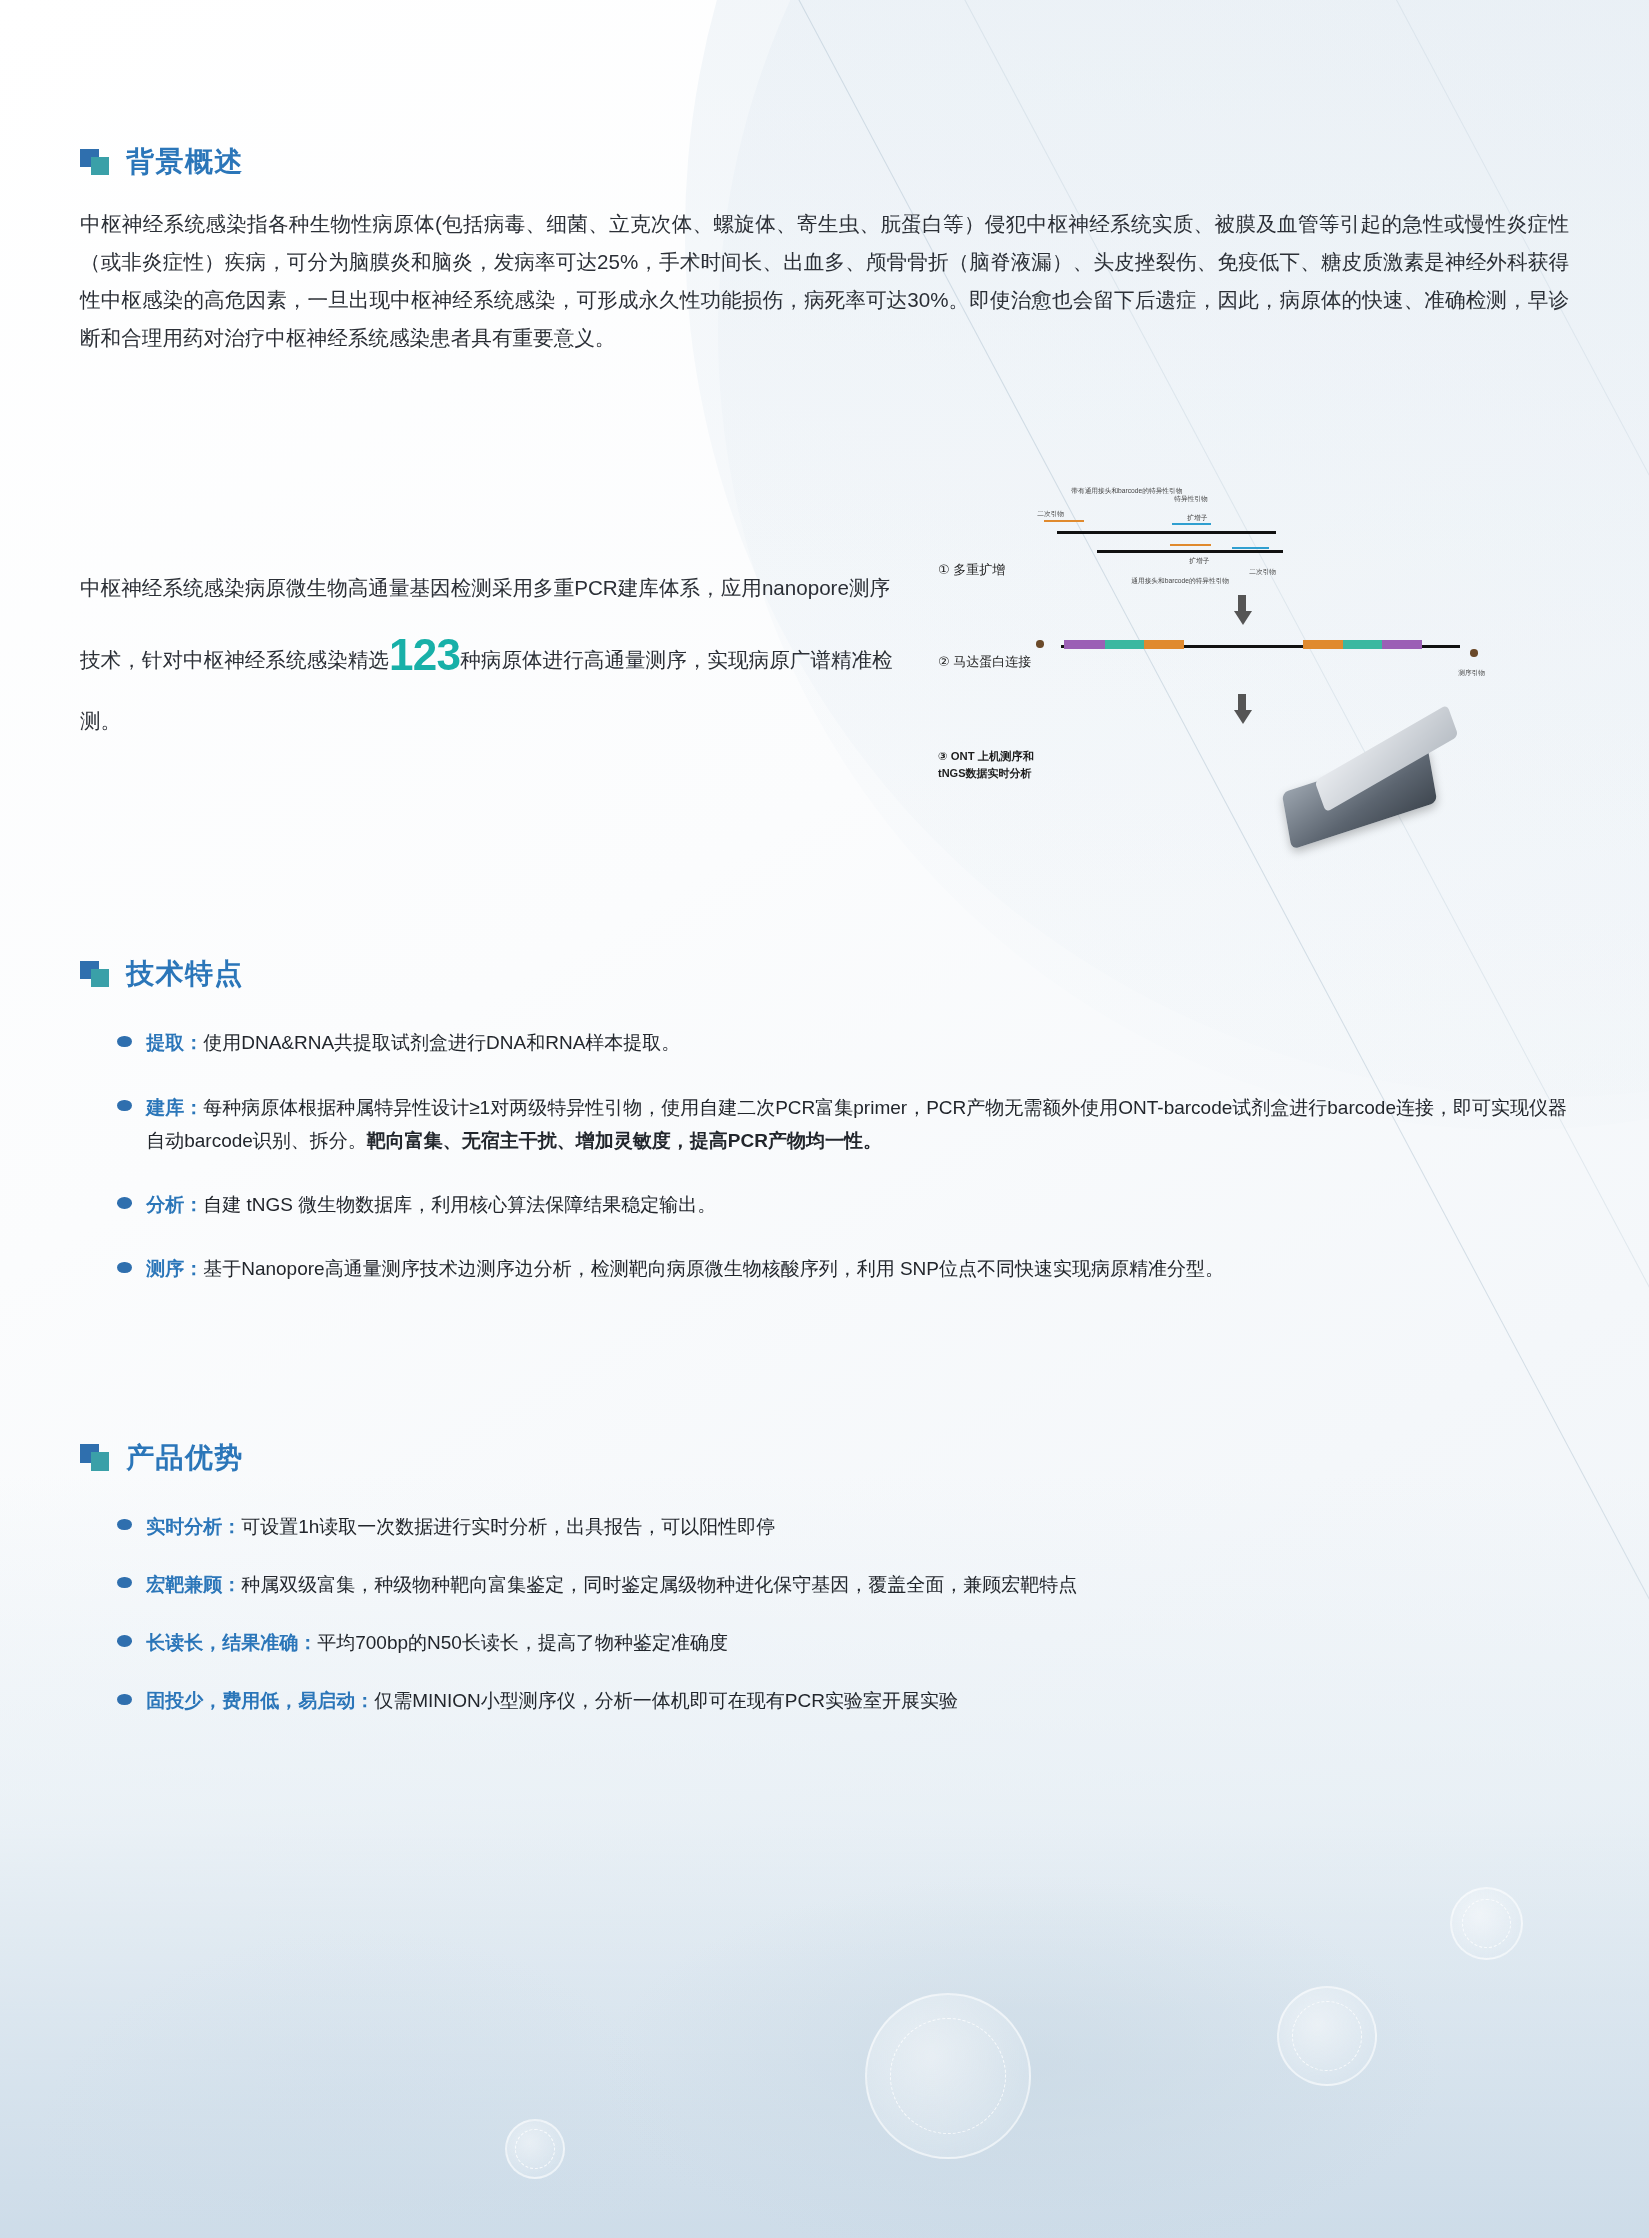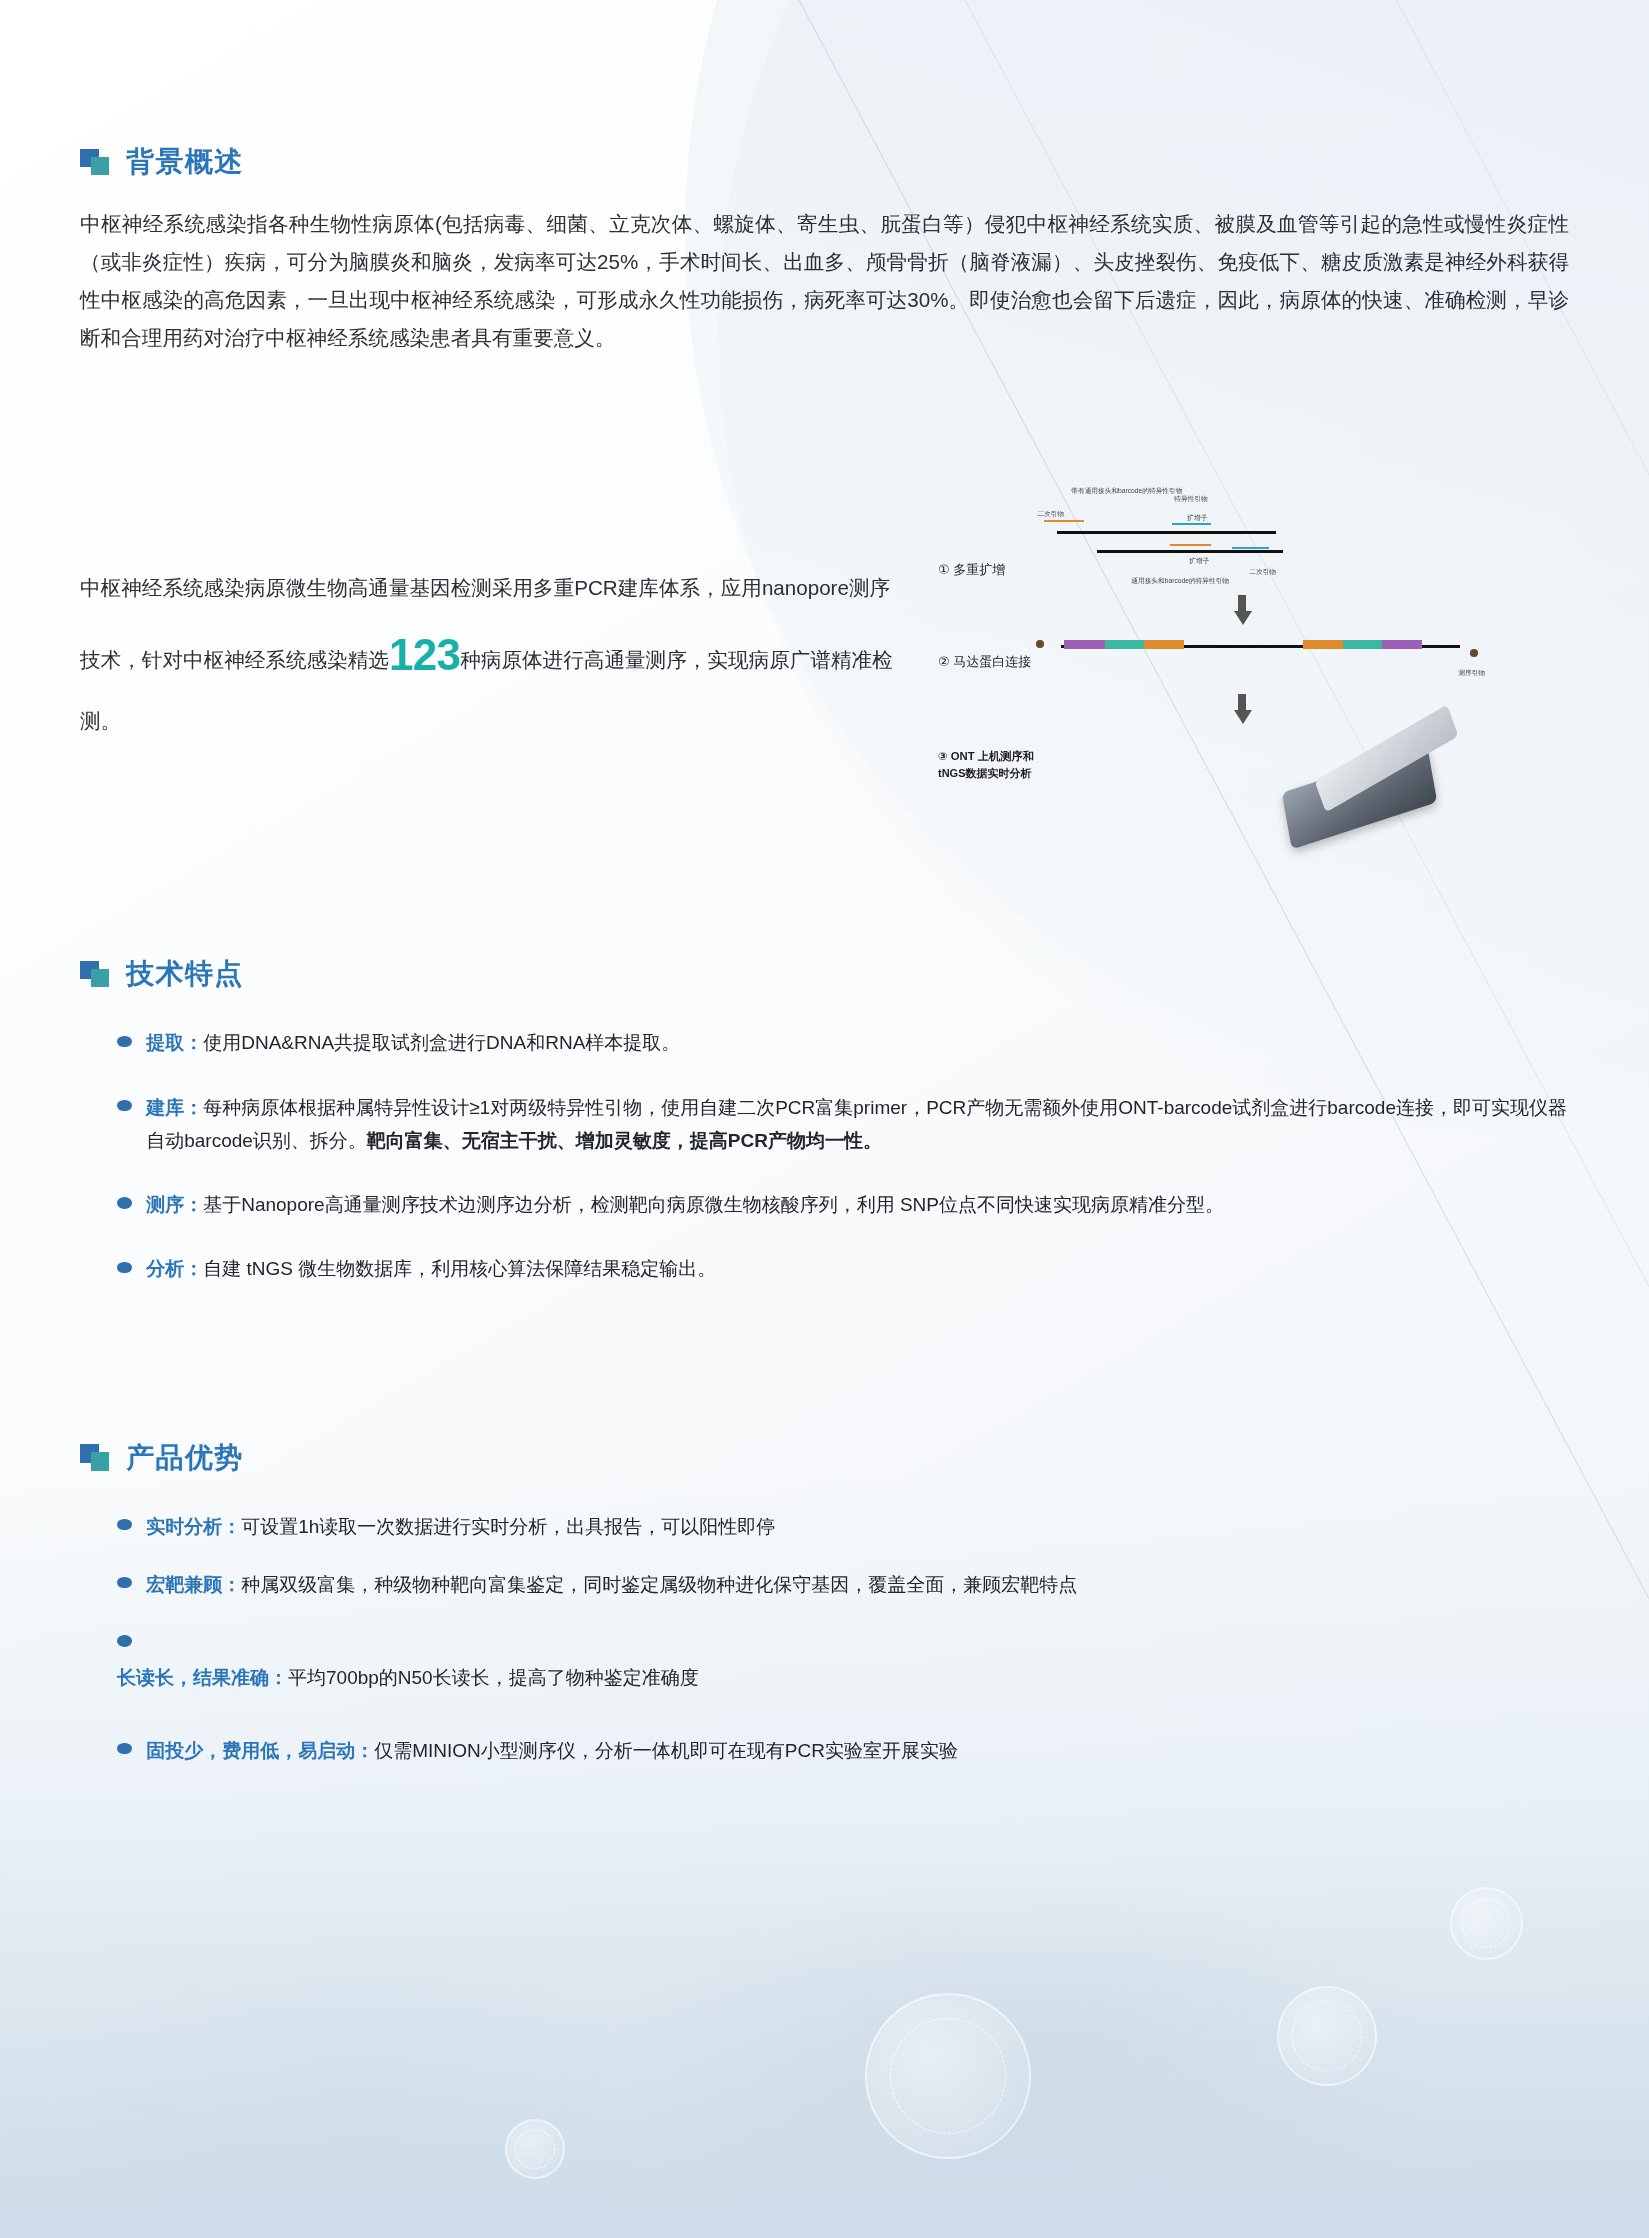--- a/index.html
+++ b/index.html
@@ -324,25 +324,25 @@
         <div class="bullet-row">
           <span class="bdot"></span>
           <div class="btext"><span class="blabel">提取：</span><span>使用DNA&amp;RNA共提取试剂盒进行DNA和RNA样本提取。</span></div>
         </div>
         <div class="bullet-row">
           <span class="bdot"></span>
           <div class="btext"><span class="blabel">建库：</span><span>每种病原体根据种属特异性设计≥1对两级特异性引物，使用自建二次PCR富集primer，PCR产物无需额外使用ONT-barcode试剂盒进行barcode连接，即可实现仪器自动barcode识别、拆分。</span><span class="bstrong">靶向富集、无宿主干扰、增加灵敏度，提高PCR产物均一性。</span></div>
         </div>
         <div class="bullet-row">
           <span class="bdot"></span>
+          <div class="btext"><span class="blabel">分析：</span><span>自建 tNGS 微生物数据库，利用核心算法保障结果稳定输出。</span></div>
+        </div>
+        <div class="bullet-row">
+          <span class="bdot"></span>
           <div class="btext"><span class="blabel">测序：</span><span>基于Nanopore高通量测序技术边测序边分析，检测靶向病原微生物核酸序列，利用 SNP位点不同快速实现病原精准分型。</span></div>
-        </div>
-        <div class="bullet-row">
-          <span class="bdot"></span>
-          <div class="btext"><span class="blabel">分析：</span><span>自建 tNGS 微生物数据库，利用核心算法保障结果稳定输出。</span></div>
         </div>
       </div>
     </div>
 
     <div class="sec-adv">
       <div class="sec-head">
         <span class="sec-icon">
           <span class="sq"></span>
           <span class="sq sq2"></span>
         </span>
@@ -351,21 +351,21 @@
 
       <div class="bullets">
         <div class="bullet-row" style="margin-bottom:25px;">
           <span class="bdot"></span>
           <div class="btext"><span class="blabel">实时分析：</span><span>可设置1h读取一次数据进行实时分析，出具报告，可以阳性即停</span></div>
         </div>
         <div class="bullet-row" style="margin-bottom:25px;">
           <span class="bdot"></span>
           <div class="btext"><span class="blabel">宏靶兼顾：</span><span>种属双级富集，种级物种靶向富集鉴定，同时鉴定属级物种进化保守基因，覆盖全面，兼顾宏靶特点</span></div>
         </div>
-        <div class="bullet-row" style="margin-bottom:39px;flex-direction:column;">
+        <div class="bullet-row" style="margin-bottom:25px;">
           <span class="bdot"></span>
           <div class="btext"><span class="blabel">长读长，结果准确：</span><span>平均700bp的N50长读长，提高了物种鉴定准确度</span></div>
         </div>
         <div class="bullet-row">
           <span class="bdot"></span>
           <div class="btext"><span class="blabel">固投少，费用低，易启动：</span><span>仅需MINION小型测序仪，分析一体机即可在现有PCR实验室开展实验</span></div>
         </div>
       </div>
     </div>
 

